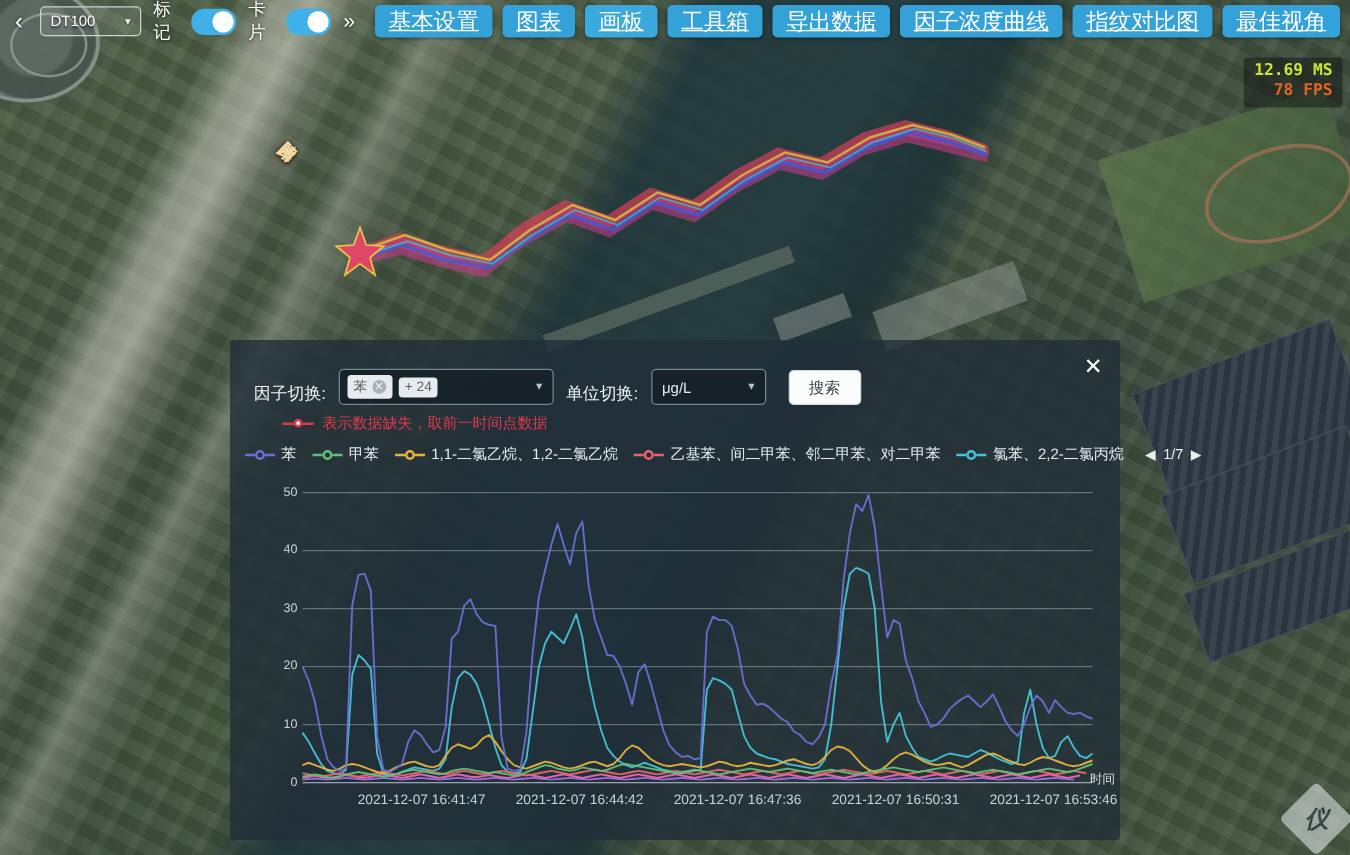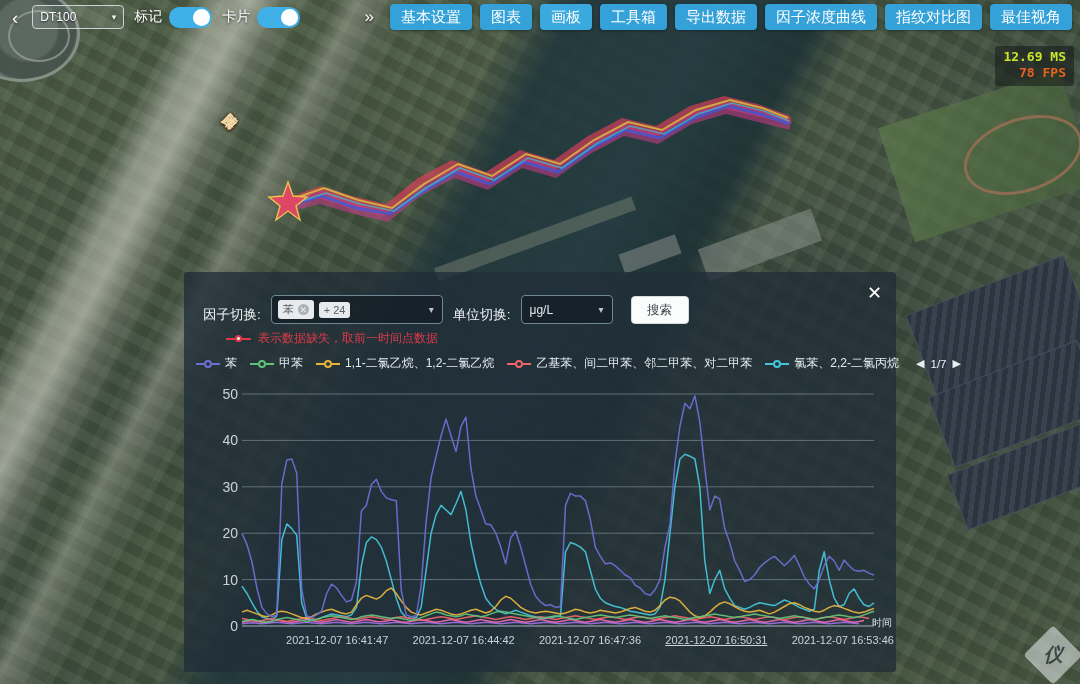--- a/index.html
+++ b/index.html
@@ -107,24 +107,25 @@
     position: relative; cursor: pointer;
   }
   .switch .knob {
     position: absolute; top: 2px; right: 2px; width: 17px; height: 17px;
     border-radius: 50%; background: #fff;
   }
   .chev-more { margin-left: auto; color: #fff; font-size: 17px; text-shadow: 0 1px 3px rgba(0,0,0,.8); cursor: pointer; }
   .btns { display: flex; align-items: center; gap: 8px; margin-left: 6px; }
   .tbtn {
     height: 26px; padding: 0 11px; border-radius: 4px;
-    background: #34a2d8; color: #fff; font-size: 15px;
+    background: #34a2d8; color: #fff; font-size: 18px;
     display: flex; align-items: center; justify-content: center;
     cursor: pointer; white-space: nowrap;
     box-shadow: 0 1px 3px rgba(0,0,0,.35);
+    text-decoration: underline;
   }
   .tbtn.alt { background: #3aa9dd; }
 
   
   .fps {
     position: absolute; right: 6px; top: 46px; z-index: 40;
     background: rgba(20,26,24,.55);
     padding: 3px 8px 4px 8px; border-radius: 3px;
     text-align: right; line-height: 1.25;
     font-family: "DejaVu Sans Mono", monospace;
@@ -195,21 +196,21 @@
   .lg .sym .ln { width: 8px; height: 2px; }
   .lg .sym .dt { width: 8px; height: 8px; border-radius: 50%; border: 2px solid; background: transparent; }
   .pager { display: flex; align-items: center; gap: 6px; margin-left: 4px; }
   .pager .arw { color: #e9eef1; font-size: 11px; cursor: pointer; }
   .pager .pg { font-size: 11.5px; color: #eef3f6; }
 
   
   .plot { position: relative; margin: 16px 0 0 0; height: 262px; }
   .ytick {
     position: absolute; left: 26px; width: 28px; text-align: right;
-    font-size: 14px; color: #c9d4da; transform: translateY(-50%);
+    font-size: 10px; color: #c9d4da; transform: translateY(-50%);
   }
   .xtick {
     position: absolute; top: 246px; font-size: 11px; color: #c9d4da;
     transform: translateX(-50%); white-space: nowrap; margin-left: 32px;
   }
   .xaxis-name { position: absolute; top: 228px; right: 4px; font-size: 10px; color: #d7e0e5; }
   svg.series { position: absolute; left: 0; top: 0; overflow: visible; }
 
   
   .wm {
@@ -397,21 +398,21 @@
       <span class="xaxis-name">时间</span>
     <span class="ytick" style="top: 238px;">0</span>
         <span class="ytick" style="top: 191.6px;">10</span>
         <span class="ytick" style="top: 145.2px;">20</span>
         <span class="ytick" style="top: 98.8px;">30</span>
         <span class="ytick" style="top: 52.4px;">40</span>
         <span class="ytick" style="top: 6px;">50</span>
         <span class="xtick" style="left: 121.2px;">2021-12-07 16:41:47</span>
         <span class="xtick" style="left: 247.6px;">2021-12-07 16:44:42</span>
         <span class="xtick" style="left: 374px;">2021-12-07 16:47:36</span>
-        <span class="xtick" style="left: 500.4px; text-decoration: underline;">2021-12-07 16:50:31</span>
+        <span class="xtick" style="left: 500.4px;">2021-12-07 16:50:31</span>
         <span class="xtick" style="left: 626.8px;">2021-12-07 16:53:46</span>
       </div>
   </div>
 
   <div class="wm">
     <div class="mark">
         <span>仪</span>
       </div>
   </div>
 

